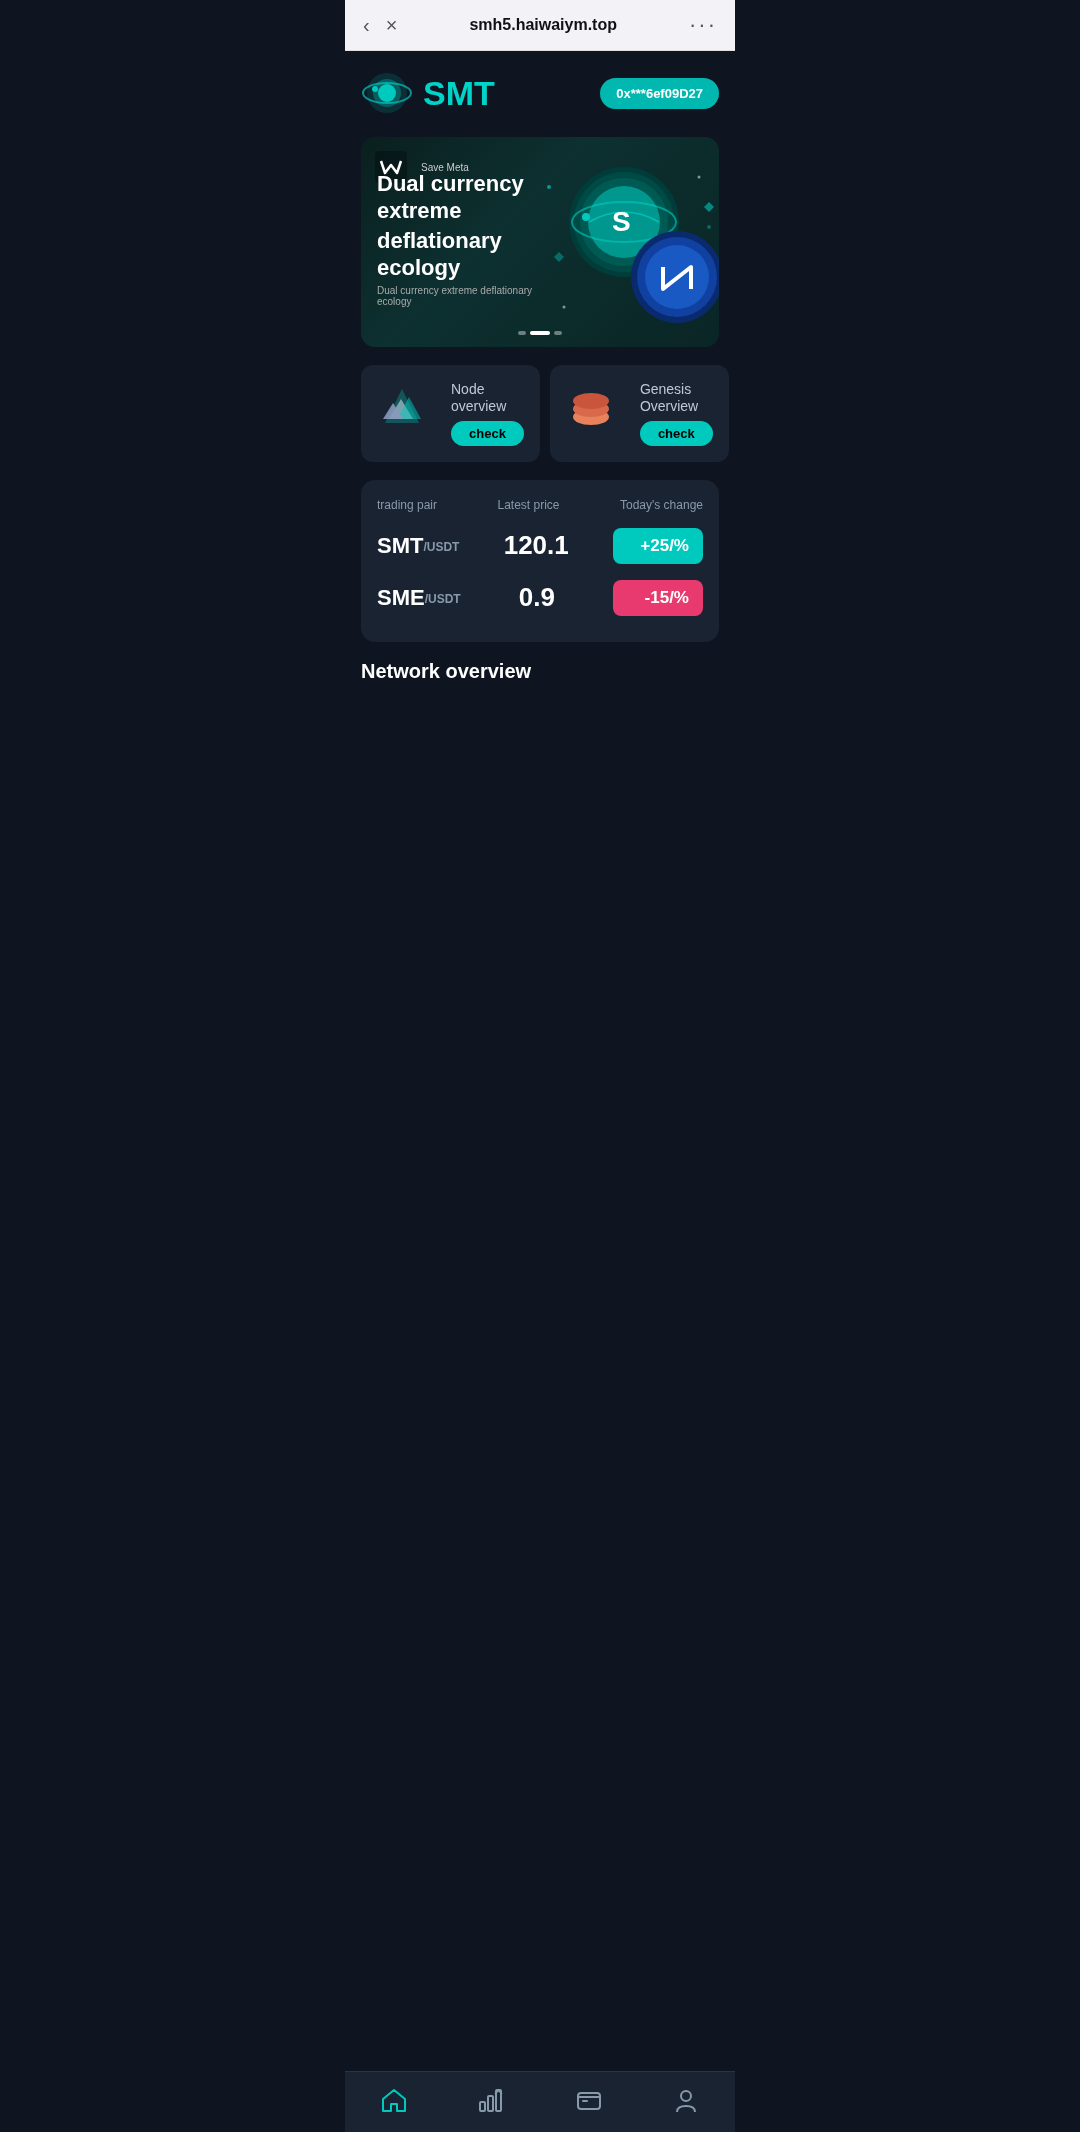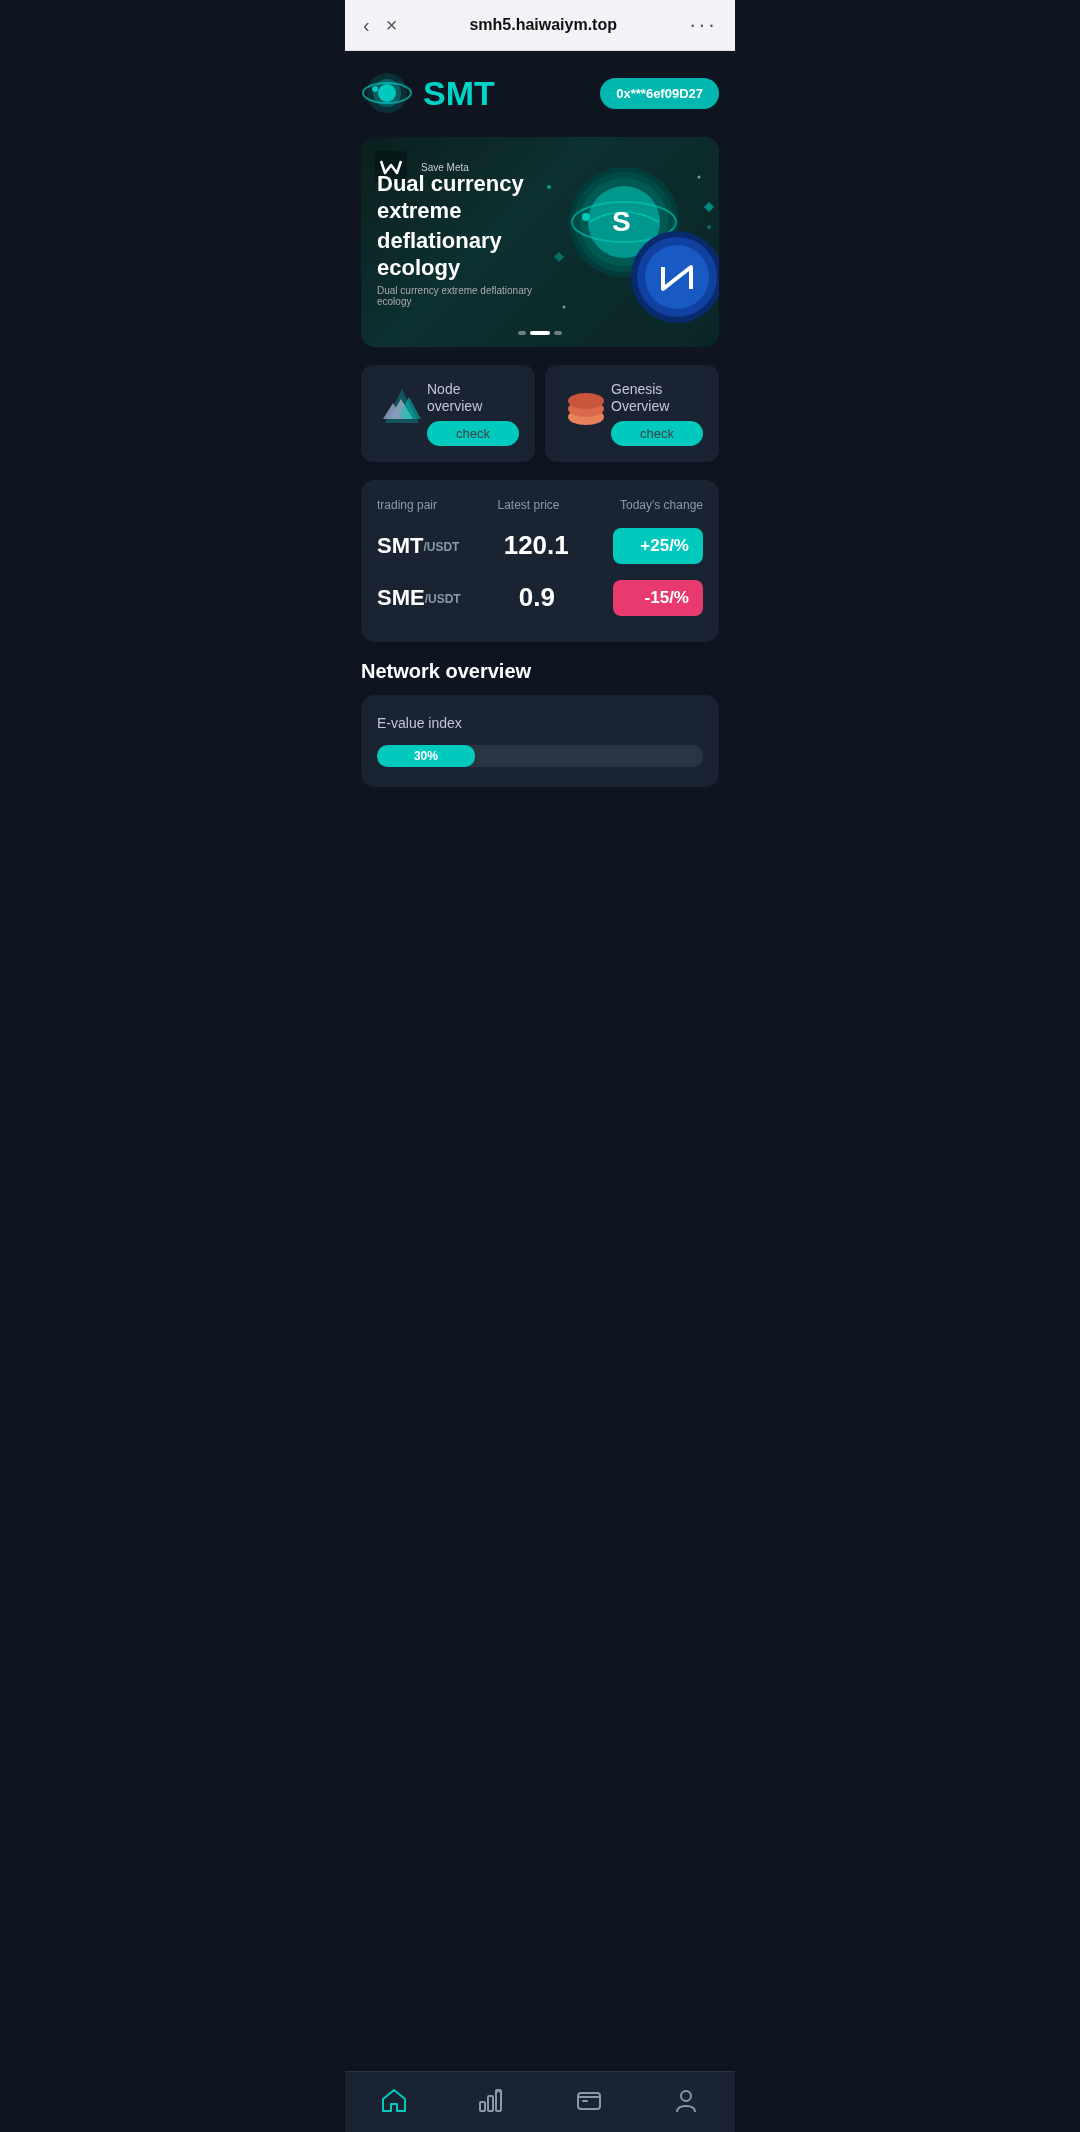--- a/index.html
+++ b/index.html
@@ -173,47 +173,47 @@
       background: #1a2332;
       border-radius: 12px;
       padding: 16px;
       display: flex;
       flex-direction: column;
       align-items: flex-start;
     }
     .overview-card-inner {
       display: flex;
       align-items: flex-start;
-      gap: 0;
+      gap: 24px;
       width: 100%;
     }
     .overview-icon {
       width: 50px;
       height: 50px;
       flex-shrink: 0;
     }
     .overview-info {
       display: flex;
       flex-direction: column;
       gap: 6px;
     }
     .overview-label {
       font-size: 14px;
       color: #c0c8d8;
       font-weight: 500;
       line-height: 1.2;
     }
     .check-btn {
       background: #00c9be;
-      color: #404040;
+      color: #000000;
       border: none;
       border-radius: 20px;
       padding: 5px 18px;
       font-size: 13px;
-      font-weight: 400;
+      font-weight: 700;
       cursor: pointer;
     }
 
     
     .trading-table {
       background: #1a2332;
       border-radius: 14px;
       padding: 18px 16px;
       margin-bottom: 18px;
     }
@@ -484,28 +484,20 @@
       <div class="trading-pair">
         <span>SME</span><span class="trading-pair-sub">/USDT</span>
       </div>
       <div class="trading-price">0.9</div>
       <div class="change-badge negative">-15/%</div>
     </div>
   </div>
 
   <div class="network-section">
     <div class="section-title">Network overview</div>
-    <div class="network-card">
-      <div class="evalue-label">E-value index</div>
-      <div class="progress-bar-bg">
-        <div class="progress-bar-fill" style="width: 30%;">
-          <span class="progress-label">30%</span>
-        </div>
-      </div>
-    </div>
   </div>
 
 </div>
 
 <div class="bottom-nav">
 
   <div class="nav-item">
     <svg class="nav-icon-svg" viewBox="0 0 28 28">
       <path d="M14 4 L25 13 L25 25 L17 25 L17 18 L11 18 L11 25 L3 25 L3 13 Z" fill="none" stroke="#00c9be" stroke-width="2" stroke-linejoin="round"></path>
     </svg>

